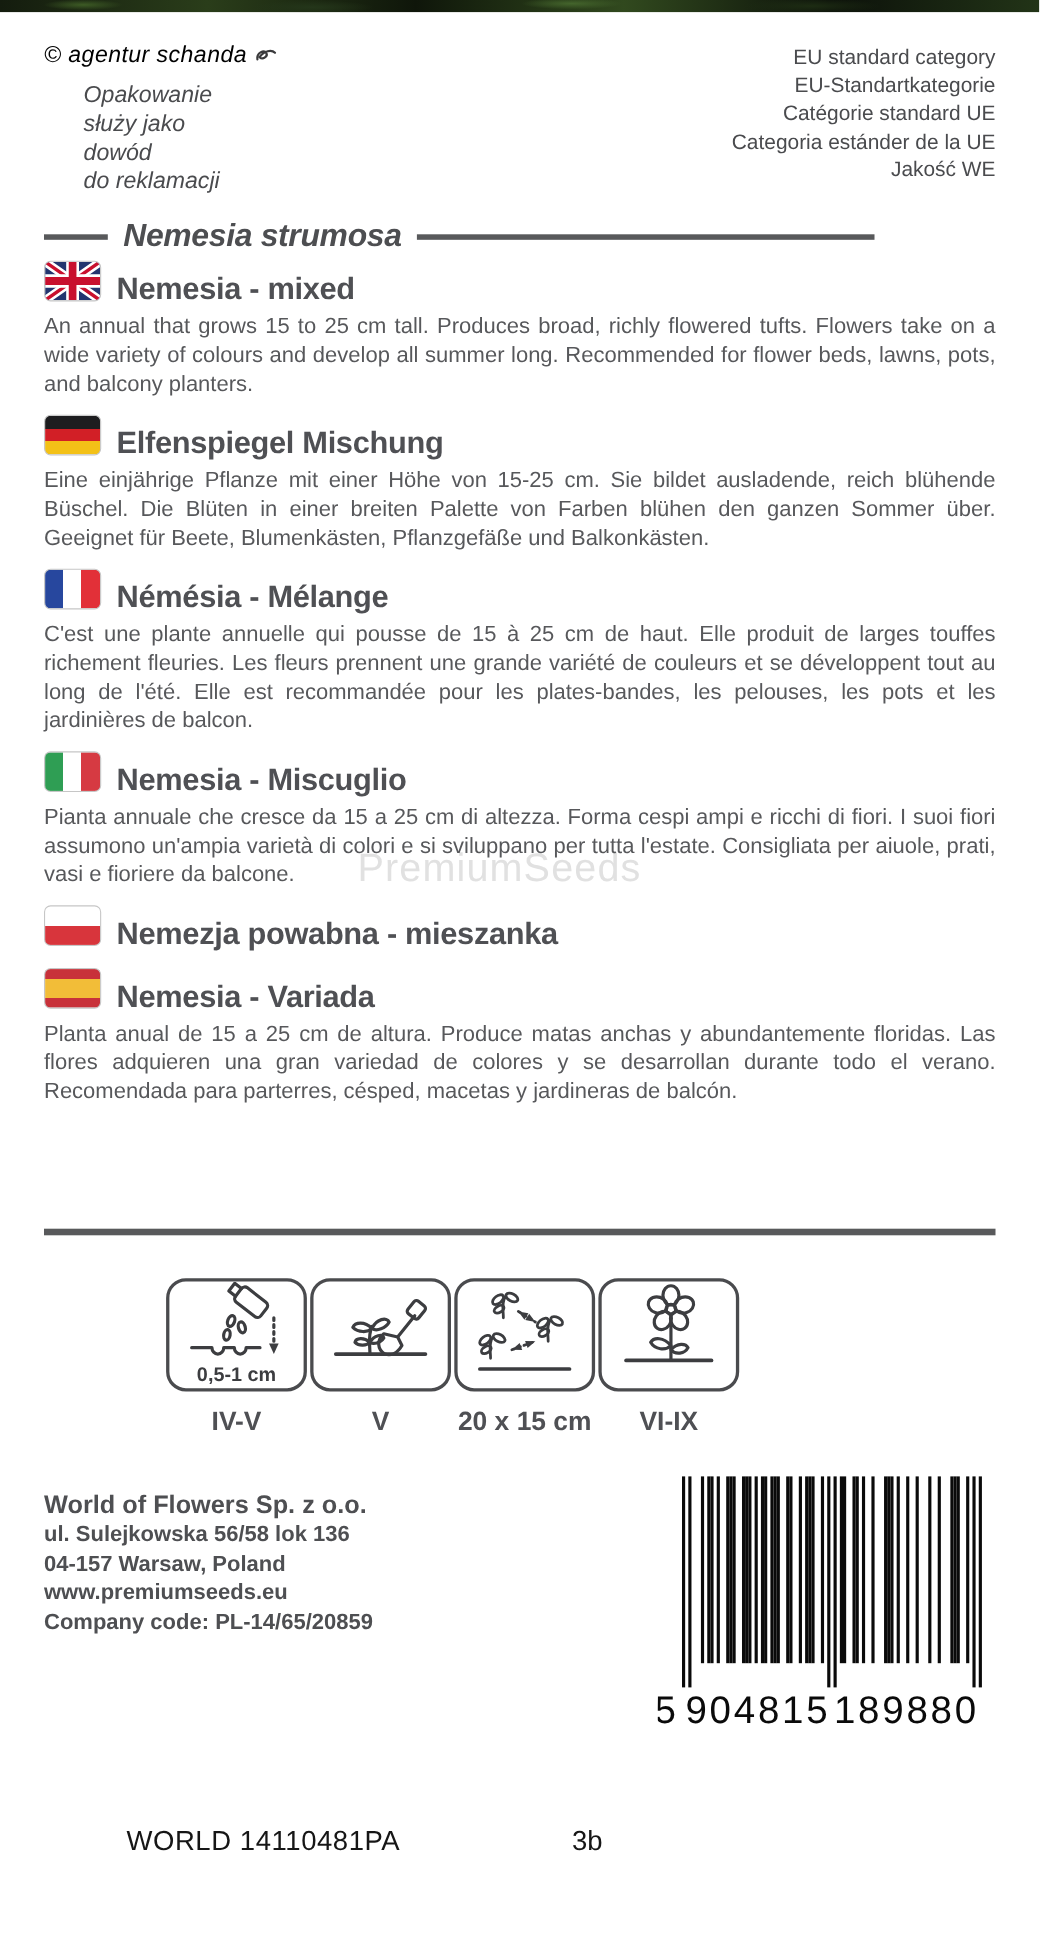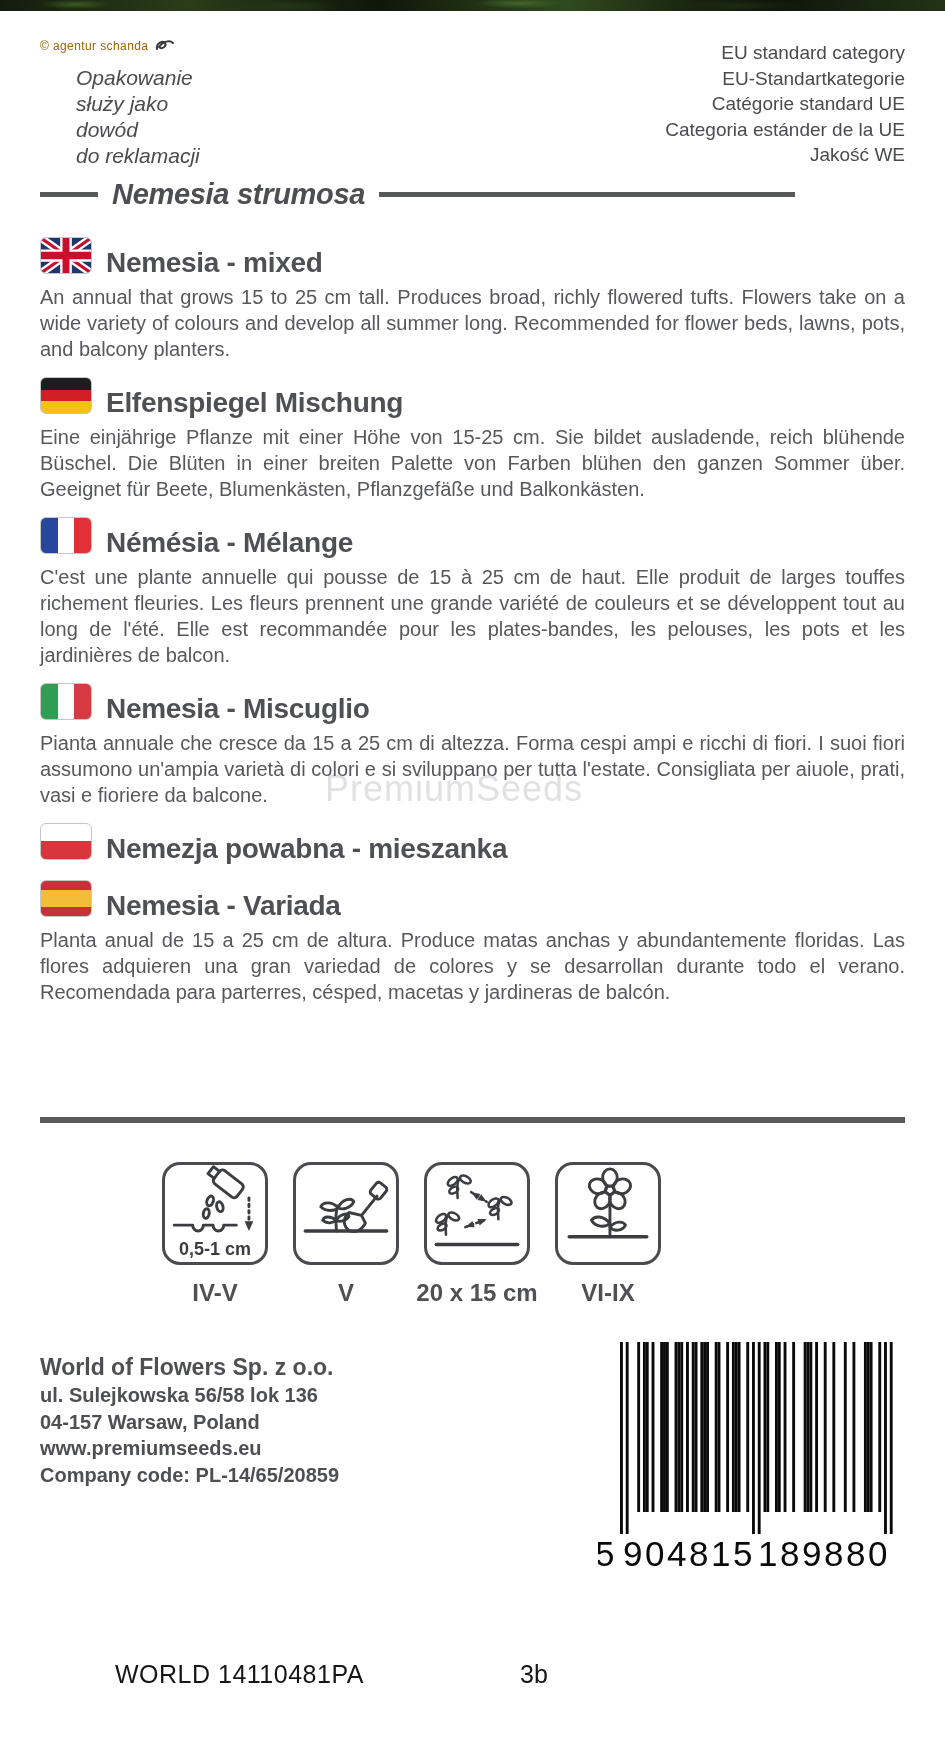--- a/index.html
+++ b/index.html
@@ -11,25 +11,25 @@
   .top-strip{
     position:absolute;top:0;left:0;right:0;height:11px;
     background:
       radial-gradient(ellipse 60px 8px at 8% 40%, #3d5b25 0%, transparent 60%),
       radial-gradient(ellipse 80px 9px at 30% 60%, #24361a 0%, transparent 70%),
       radial-gradient(ellipse 70px 8px at 55% 30%, #44652c 0%, transparent 65%),
       radial-gradient(ellipse 90px 10px at 78% 50%, #1d2c13 0%, transparent 70%),
       linear-gradient(90deg,#141c0e,#2a3d1a 20%,#0f160a 40%,#31491e 60%,#0c110a 80%,#223417);
   }
   .header{position:absolute;top:38px;left:40px;right:40px;display:flex;justify-content:space-between;}
-  .copyright{display:flex;align-items:center;gap:6px;font-size:12px;color:#a16207;letter-spacing:.4px;}
+  .copyright{display:flex;align-items:center;gap:6px;font-style:italic;font-size:21px;color:#000000;letter-spacing:.4px;}
   .claim{margin-top:12px;font-style:italic;font-size:21px;line-height:26px;color:#4a4b4e;margin-left:36px;}
   .eu-cat{text-align:right;font-size:19px;line-height:25.5px;color:#4a4b4e;margin-top:2px;}
 
-  .title-row{position:absolute;top:178px;left:40px;right:40px;display:flex;align-items:center;}
+  .title-row{position:absolute;top:199px;left:40px;right:40px;display:flex;align-items:center;}
   .title-line{height:5px;background:#58595b;}
   .title-line.left{width:58px;}
   .title-line.right{flex:1;margin-right:110px;}
   .latin-title{font-size:29px;font-weight:bold;font-style:italic;color:#4d4e51;margin:0 14px;white-space:nowrap;letter-spacing:-.3px;}
 
   .watermark{position:absolute;top:768px;left:325px;font-size:36px;color:#bdbdbd;opacity:.45;letter-spacing:1px;z-index:0;}
 
   .sections{position:absolute;top:232px;left:40px;right:40px;z-index:1;}
   .section{margin-bottom:10px;}
   .sec-head{display:flex;align-items:center;gap:14px;margin-bottom:5px;}
@@ -40,21 +40,21 @@
   .flag-it{background:linear-gradient(90deg,#2f9e54 0 33%,#ffffff 33% 66%,#d63a42 66% 100%);}
   .flag-pl{background:linear-gradient(#ffffff 0 50%,#d8353c 50% 100%);}
   .flag-es{background:linear-gradient(#c8313a 0 25%,#f2bd38 25% 75%,#c8313a 75% 100%);}
   .sec-title{font-size:28px;font-weight:bold;color:#4f5054;letter-spacing:-.3px;margin-top:15px;}
   .sec-body{font-size:20px;line-height:26px;text-align:justify;color:#57585b;margin:0;}
 
   .rule{position:absolute;top:1117px;left:40px;width:865px;height:6px;background:#58595b;}
 
   .pictos{position:absolute;top:1162px;left:162px;display:flex;gap:25px;}
   .picto{width:106px;display:flex;flex-direction:column;align-items:center;}
-  .picto-box{position:relative;width:106px;height:103px;border:3px solid #4a4b4e;border-radius:18px;box-sizing:border-box;}
+  .picto-box{position:relative;width:128px;height:103px;border:3px solid #4a4b4e;border-radius:18px;box-sizing:border-box;}
   .picto-box svg{position:absolute;inset:0;width:100%;height:100%;}
   .picto-inner-label{position:absolute;left:0;right:0;bottom:2px;text-align:center;font-size:18px;font-weight:600;color:#3c3d40;}
   .picto-label{margin-top:14px;font-size:24px;font-weight:bold;color:#4f5054;white-space:nowrap;}
 
   .company{position:absolute;top:1352px;left:40px;color:#4e4f52;}
   .company-name{font-size:23px;font-weight:bold;line-height:30px;}
   .company-line{font-size:20px;font-weight:bold;line-height:26.5px;}
 
   .barcode{position:absolute;top:1342px;left:598px;}
 

